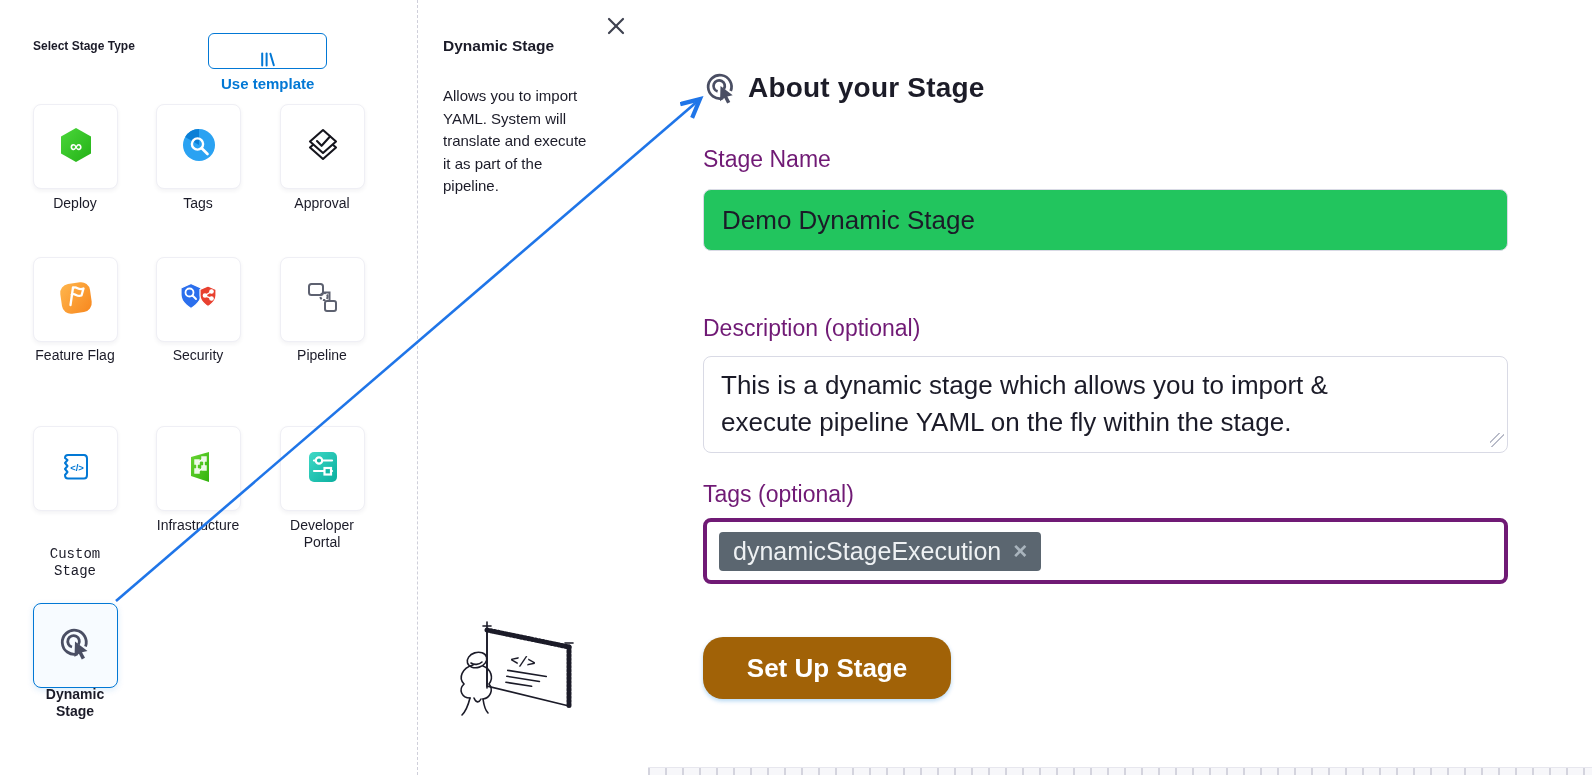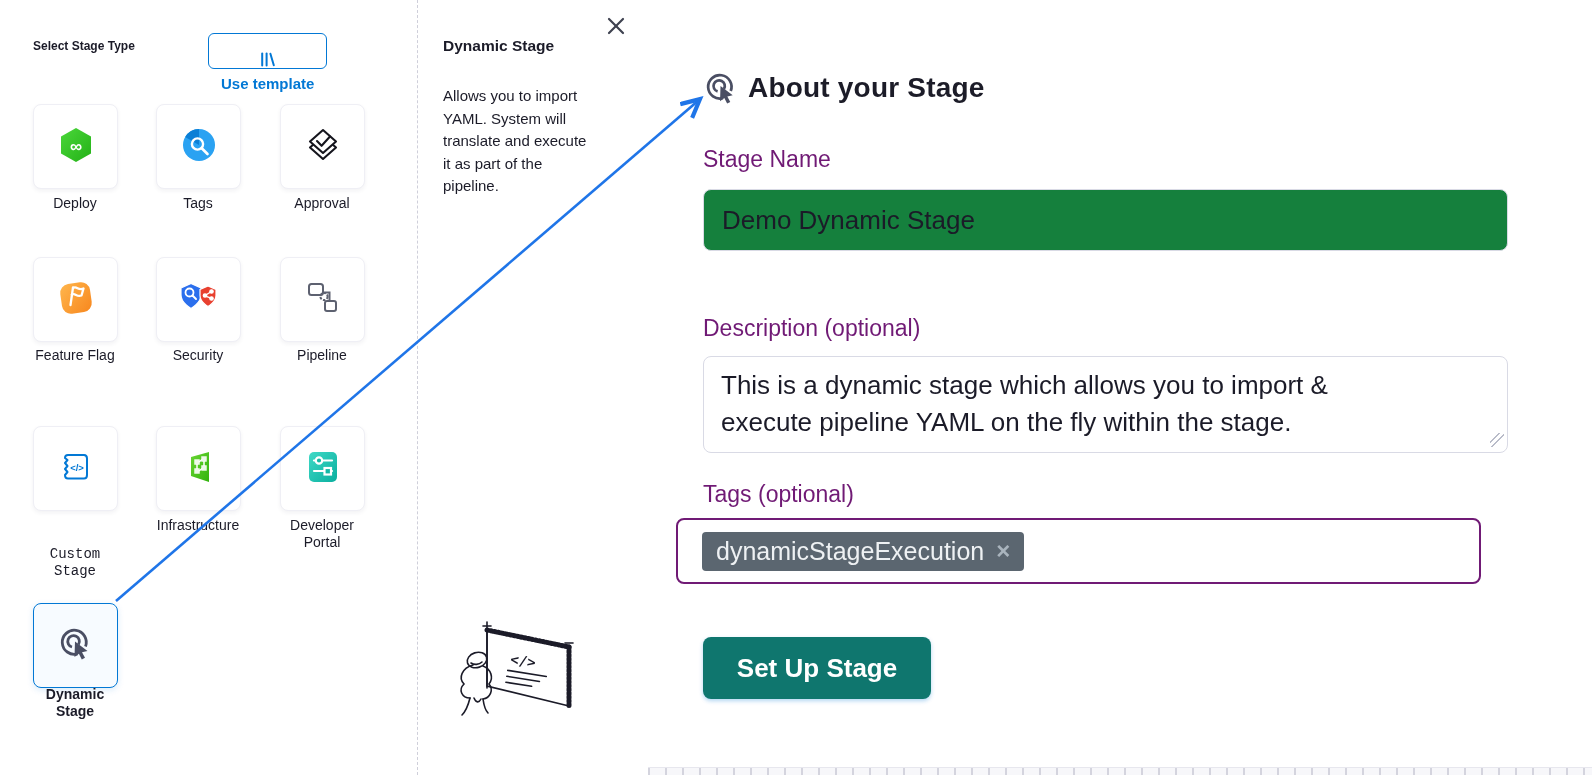--- a/index.html
+++ b/index.html
@@ -31,35 +31,35 @@
   .about-title{left:748px;top:72px;font-size:28px;font-weight:700;color:#1c1c28;letter-spacing:.2px;}
   .field-label{font-size:23px;font-weight:400;color:#701a75;}
   #stage-name-label{left:703px;top:146px;}
   #id-row{top:146px;left:703px;width:805px;display:flex;justify-content:flex-end;align-items:center;gap:9px;}
   .id-label{font-size:24px;color:#6d6f7e;font-weight:500;}
   .id-colon{font-size:24px;color:#6d6f7e;}
   .id-value{font-size:24px;color:#0278d5;font-weight:500;cursor:pointer;}
   .edit-pencil{margin-left:8px;cursor:pointer;display:flex;}
   .text-input{left:703px;top:189px;width:805px;height:62px;box-sizing:border-box;
      border:1px solid #d9dae5;border-radius:8px;padding:0 18px;font-size:26px;color:#1b1b28;
-     font-family:"Liberation Sans","DejaVu Sans",sans-serif;background:#15803d;outline:none;}
+     font-family:"Liberation Sans","DejaVu Sans",sans-serif;background:#22c55e;outline:none;}
   #description-label{left:703px;top:315px;}
   .textarea-wrap{left:703px;top:356px;width:805px;height:97px;}
   .text-area{width:805px;height:97px;box-sizing:border-box;border:1px solid #d9dae5;border-radius:8px;
      padding:10px 95px 10px 17px;font-size:26px;line-height:37px;color:#1b1b28;resize:none;overflow:hidden;
      font-family:"Liberation Sans","DejaVu Sans",sans-serif;background:#fff;outline:none;}
   .resize-handle{right:4px;bottom:6px;width:14px;height:14px;
      background:linear-gradient(135deg,transparent 0 6px,#b9bcc9 6px 7.5px,transparent 7.5px 10.5px,#b9bcc9 10.5px 12px,transparent 12px);}
   #tags-label{left:703px;top:481px;}
-  .tags-box{left:676px;top:518px;width:805px;height:66px;box-sizing:border-box;border:2px solid #701a75;
-     border-radius:8px;background:#fff;display:flex;align-items:center;padding:0 24px;cursor:text;}
+  .tags-box{left:703px;top:518px;width:805px;height:66px;box-sizing:border-box;border:4px solid #701a75;
+     border-radius:8px;background:#fff;display:flex;align-items:center;padding:0 12px;cursor:text;}
   .tag-chip{display:flex;align-items:center;gap:12px;background:#5b6670;border-radius:4px;
      padding:5px 14px;color:#eef1f3;font-size:25px;}
   .tag-remove{color:#a9b4bd;font-size:24px;font-weight:700;cursor:pointer;line-height:1;}
-  .setup-btn{left:703px;top:637px;width:228px;height:62px;background:#0f766e;border:none;border-radius:8px;
+  .setup-btn{left:703px;top:637px;width:248px;height:62px;background:#a16207;border:none;border-radius:20px;
      color:#fff;font-size:26px;font-weight:600;font-family:"Liberation Sans","DejaVu Sans",sans-serif;
      cursor:pointer;display:flex;align-items:center;justify-content:center;box-shadow:0 2px 4px rgba(2,120,213,.3);}
 
   
   .grid-strip{left:648px;top:767px;width:944px;height:8px;background-color:#f7f7fa;border-top:1px solid #e7e7ee;
      background-image:repeating-linear-gradient(90deg,#d4d4de 0 2px,transparent 2px 17px);}
 
   
   #arrow-overlay{left:0;top:0;width:1592px;height:775px;pointer-events:none;z-index:5;}
 </style>

